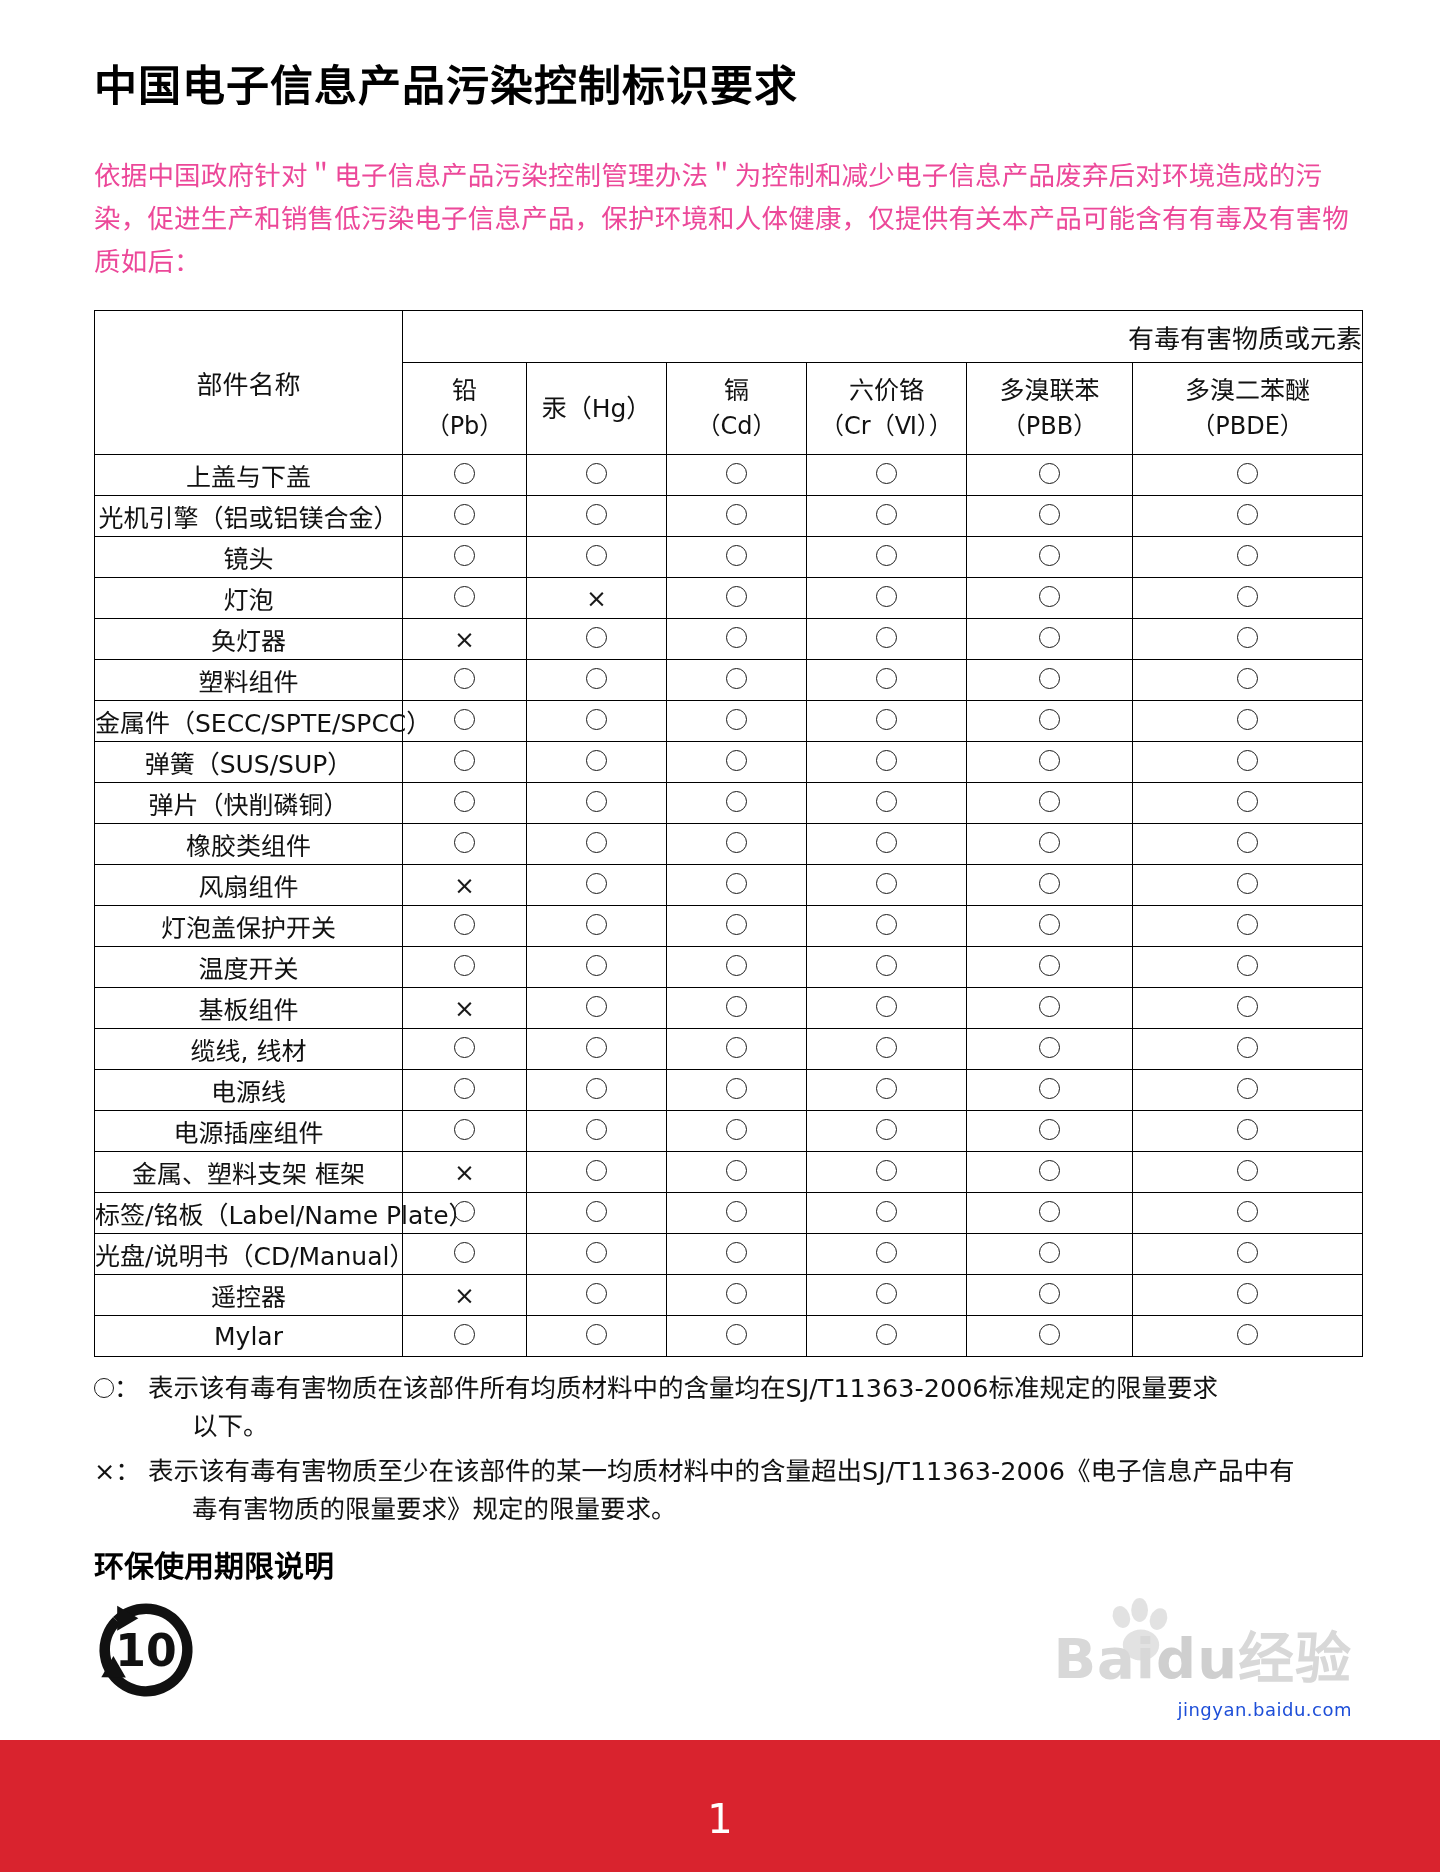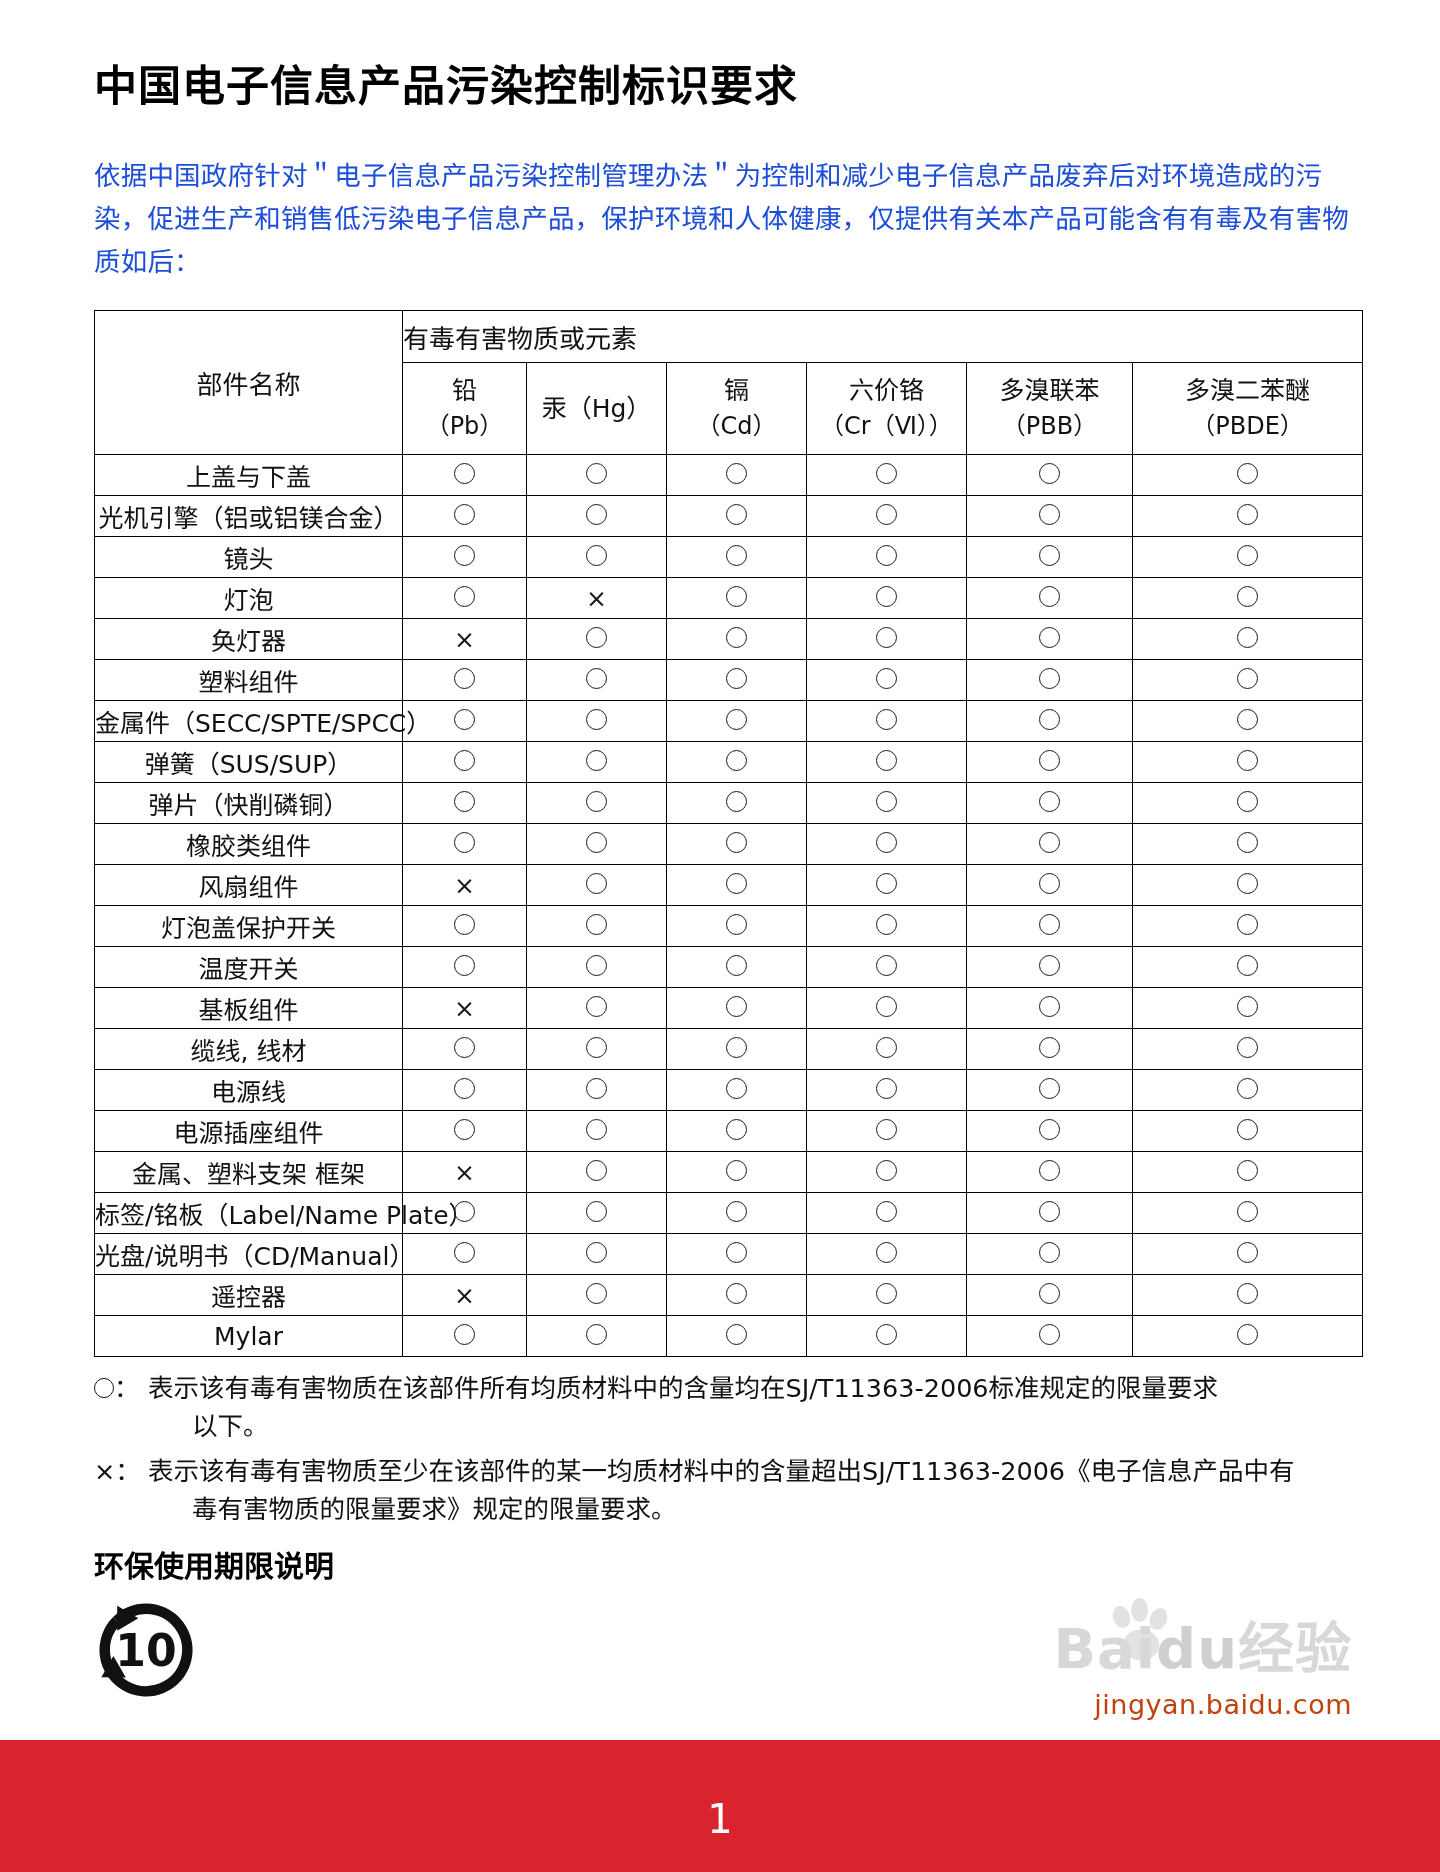--- a/index.html
+++ b/index.html
@@ -31,42 +31,42 @@
     letter-spacing: 1px;
     margin: 0 0 44px 0;
     line-height: 1.15;
     color: #000;
   }
 
   .intro {
     font-size: 26.5px;
     line-height: 1.62;
     margin: 0 0 26px 0;
-    color: #1d4ed8;
+    color: #ec4899;
     letter-spacing: 0.2px;
   }
 
   
   table.subst {
     border-collapse: collapse;
     width: 1268px;
     table-layout: fixed;
     background: #fff;
   }
   table.subst td, table.subst th {
     border: 1.6px solid #000;
     padding: 0;
     font-weight: normal;
     color: #111;
   }
 
   .th-group {
     height: 52px;
     font-size: 26px;
-    text-align: left;
+    text-align: right;
     vertical-align: middle;
     margin-left: 20px;
   }
   .th-partname {
     font-size: 26px;
     text-align: center;
     vertical-align: middle;
   }
   .th-elem {
     height: 92px;
@@ -186,22 +186,22 @@
   }
   .wm-main {
     font-size: 56px;
     font-weight: bold;
     color: #d8d8d8;
     letter-spacing: 1px;
     line-height: 1;
   }
   .wm-main .wm-u { color: #cfcfcf; }
   .wm-sub {
-    font-size: 27px;
-    color: #c2410c;
+    font-size: 18px;
+    color: #1d4ed8;
     margin-top: 12px;
     letter-spacing: 0.5px;
   }
   .wm-paw {
     position: absolute;
     right: 262px; bottom: 206px;
     width: 74px; height: 70px;
     opacity: 0.85;
   }
 </style>

